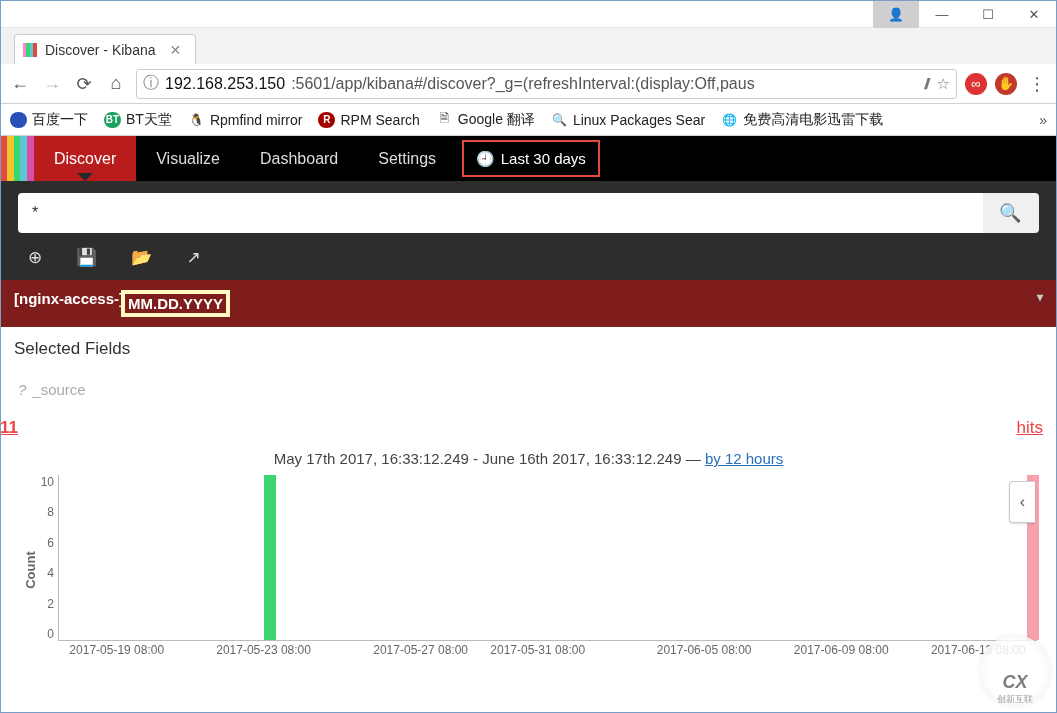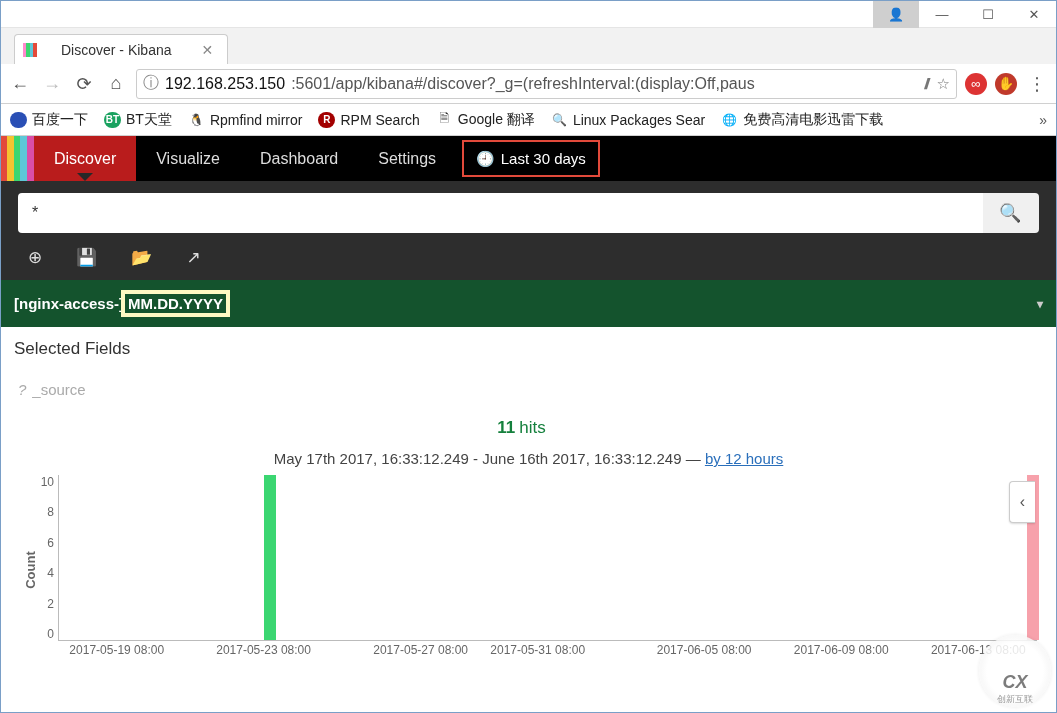--- a/index.html
+++ b/index.html
@@ -4,21 +4,21 @@
 <style>
   * { box-sizing: border-box; margin: 0; padding: 0; font-family: Arial, "Microsoft YaHei", sans-serif; }
   body { width: 1057px; height: 713px; background: #fff; overflow: hidden; position: relative; }
 
   
   .win-top { height: 28px; background: #fff; border-bottom: 1px solid #e5e5e5; display: flex; justify-content: flex-end; }
   .win-btn { width: 46px; height: 28px; display:flex; align-items:center; justify-content:center; color:#555; font-size:13px; }
   .win-user { background:#cfcfcf; color:#fff; }
 
   .tabbar { height: 36px; background:#f2f2f2; display:flex; align-items:flex-end; padding-left:14px; }
-  .tab { height:30px; background:#fff; border:1px solid #ccc; border-bottom:none; border-top-left-radius:4px; border-top-right-radius:4px; display:flex; align-items:center; padding:0 14px 0 8px; gap:24px; font-size:14px; color:#333; }
+  .tab { height:30px; background:#fff; border:1px solid #ccc; border-bottom:none; border-top-left-radius:4px; border-top-right-radius:4px; display:flex; align-items:center; padding:0 14px 0 8px; gap:8px; font-size:14px; color:#333; }
   .tab .stripes { width:14px; height:14px; background:linear-gradient(90deg,#f8c 0 25%,#3bd671 25% 50%,#5dc7d8 50% 75%,#e24a3b 75% 100%); }
   .tab-close { color:#888; font-size:14px; margin-left:6px; }
 
   .addrbar { height: 40px; display:flex; align-items:center; padding:0 8px; gap:8px; border-bottom:1px solid #d0d0d0; }
   .nav-ico { width:24px; height:24px; display:flex; align-items:center; justify-content:center; color:#555; font-size:18px; }
   .urlbox { flex:1; height:30px; border:1px solid #ccc; border-radius:3px; display:flex; align-items:center; padding:0 6px; gap:6px; font-size:16px; color:#111; }
   .urlbox .host { color:#111; }
   .urlbox .rest { color:#555; white-space:nowrap; overflow:hidden; }
   .url-end-ico { color:#777; font-size:15px; }
   .ext-ico { width:22px; height:22px; border-radius:50%; display:flex; align-items:center; justify-content:center; font-size:13px; color:#fff; }
@@ -37,31 +37,31 @@
   .kib-nav-item.active::after { content:""; position:absolute; bottom:-8px; left:50%; transform:translateX(-50%); border:8px solid transparent; border-top-color:#282828; }
   .kib-time { margin-left:auto; display:flex; align-items:center; gap:6px; padding:0 12px; color:#fff; font-size:15px; border:2px solid #e24a3b; margin:4px 6px; }
 
   .kib-sub { background:#2d2d2d; padding:12px 18px 8px 18px; }
   .srch-row { display:flex; gap:0; margin-bottom:10px; }
   .srch-input { flex:1; height:40px; background:#fff; border:none; padding:0 14px; font-size:16px; color:#333; border-radius:4px 0 0 4px; }
   .srch-btn { width:56px; height:40px; background:#f0f0f0; border:none; border-radius:0 4px 4px 0; display:flex; align-items:center; justify-content:center; color:#555; font-size:18px; cursor:pointer; }
   .tool-row { display:flex; gap:34px; padding:4px 10px; }
   .tool-ico { color:#ddd; font-size:17px; cursor:pointer; }
 
-  .index-bar { background:#14532d; color:#fff; padding:10px 14px; display:flex; align-items:center; font-size:15px; font-weight:bold; }
+  .index-bar { background:#7f1d1d; color:#fff; padding:10px 14px; display:flex; align-items:flex-start; font-size:15px; font-weight:bold; }
   .index-bar .hl { border:4px solid #fef9c3; padding:1px 3px; margin-left:-3px; }
   .index-caret { margin-left:auto; color:#ccc; font-size:12px; }
 
   .fields { background:#fff; }
   .fld-head { padding:12px 14px; font-size:17px; color:#333; }
   .fld-item { padding:10px 18px; color:#aaa; font-size:15px; }
   .fld-avail { padding:12px 14px; font-size:17px; color:#333; display:flex; align-items:center; }
   .chev-r { margin-left:auto; color:#999; font-size:18px; }
 
-  .hits-bar { display:flex; justify-content:center; padding:10px 14px 4px 0; font-size:17px; color:#15803d; }
+  .hits-bar { display:flex; justify-content:space-between; padding:10px 14px 4px 0; font-size:17px; color:#ef4444;text-decoration:underline; }
   .hits-bar b { font-weight:bold; margin-right:4px; }
 
   .chart-title { text-align:center; font-size:15px; color:#444; padding:8px 0; }
   .chart-title a { color:#2a6fbb; text-decoration:underline; cursor:pointer; }
 
   .chart-wrap { position:relative; height:190px; margin:0 20px 0 58px; }
   .y-label { position:absolute; left:-46px; top:50%; transform:translateY(-50%) rotate(-90deg); font-size:13px; color:#666; font-weight:bold; }
   .y-ticks { position:absolute; left:-28px; top:0; bottom:24px; width:24px; display:flex; flex-direction:column; justify-content:space-between; font-size:12px; color:#666; text-align:right; }
   .plot { position:absolute; left:0; right:0; top:0; bottom:24px; border-left:1px solid #bbb; border-bottom:1px solid #bbb; }
   .bar { position:absolute; bottom:0; width:12px; }

